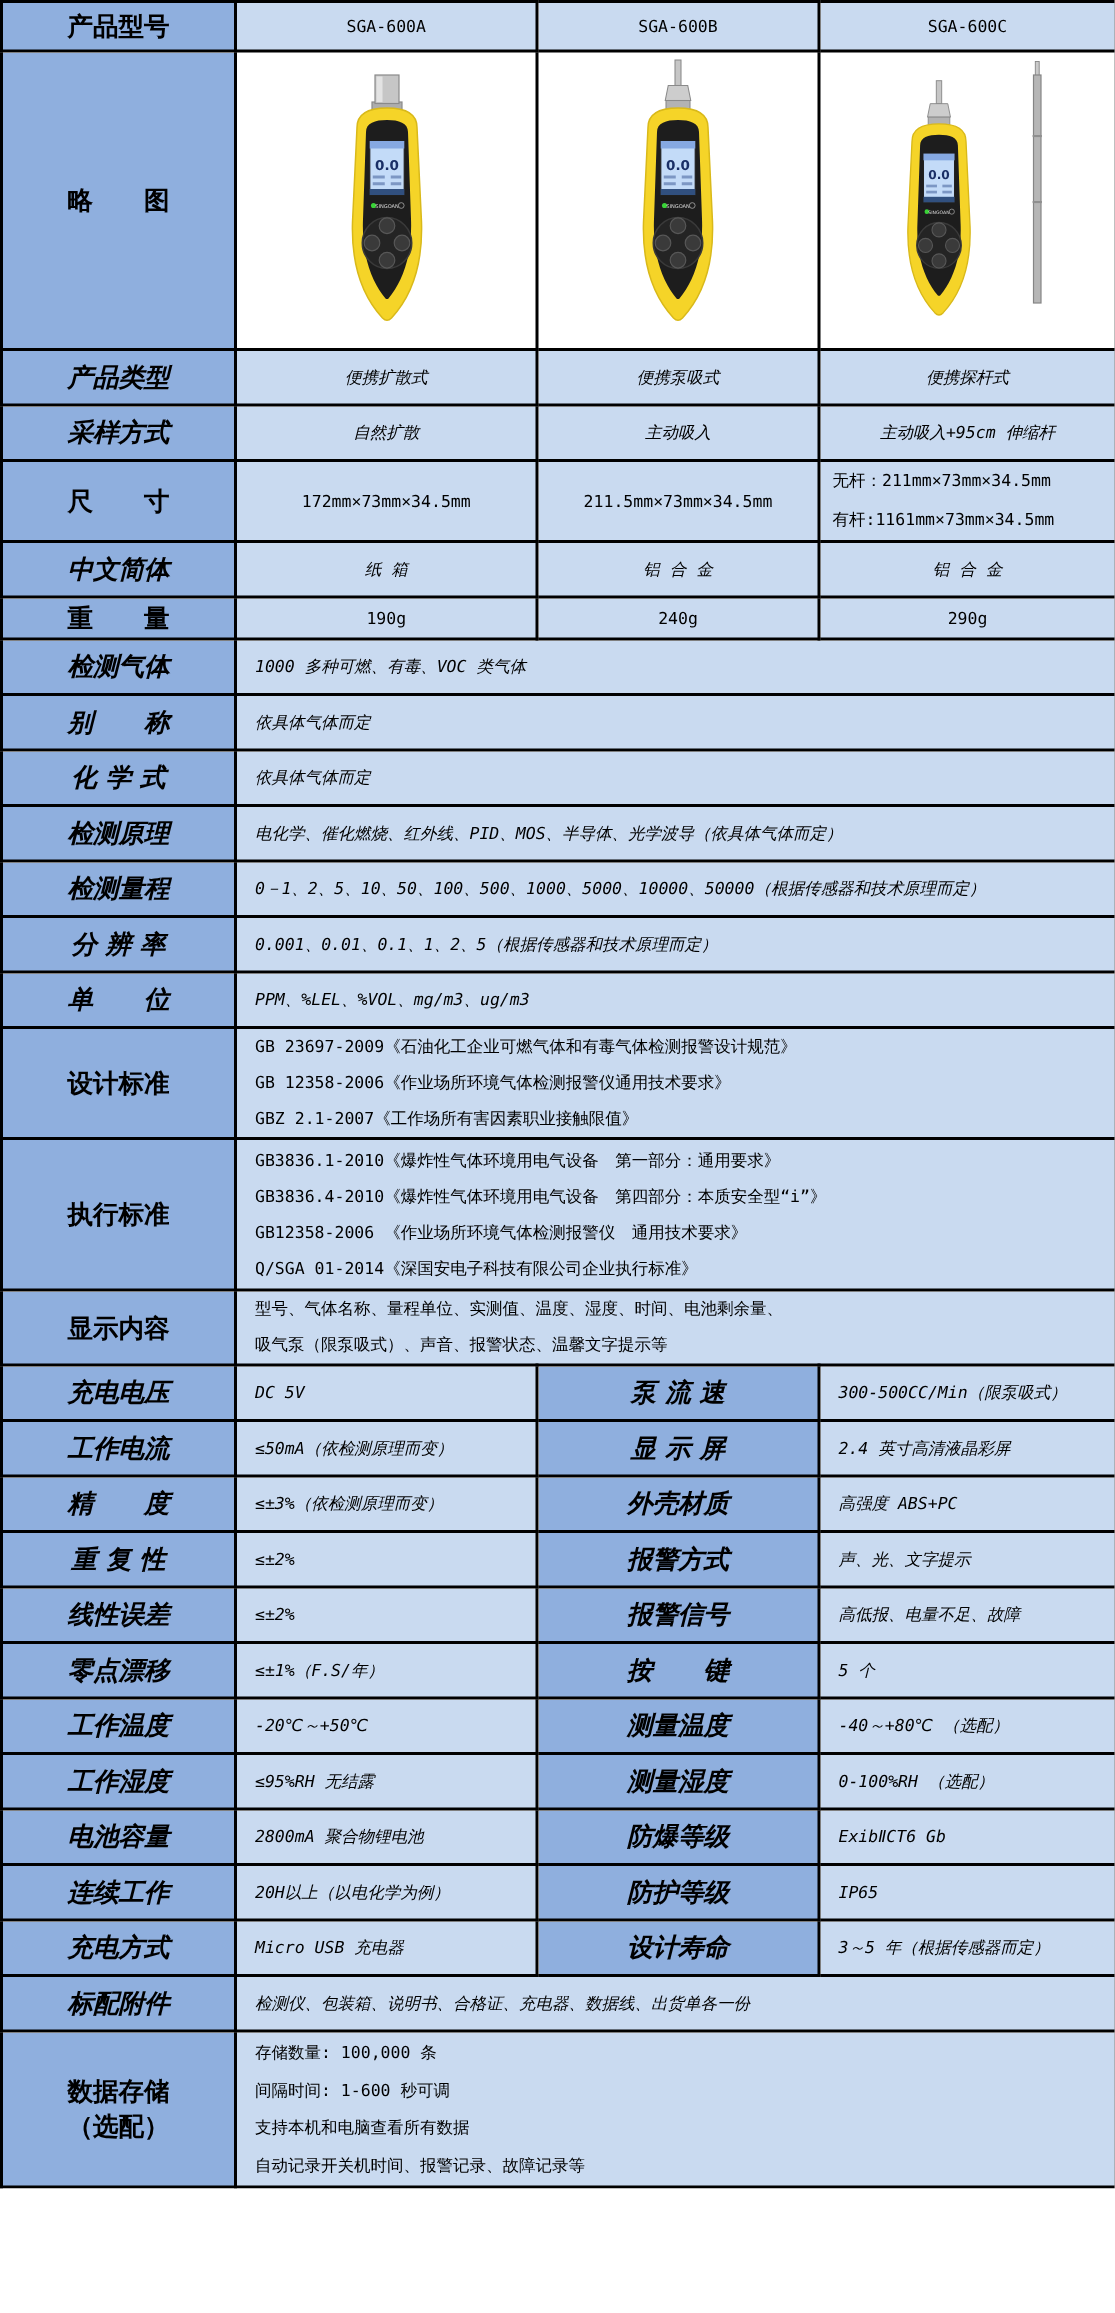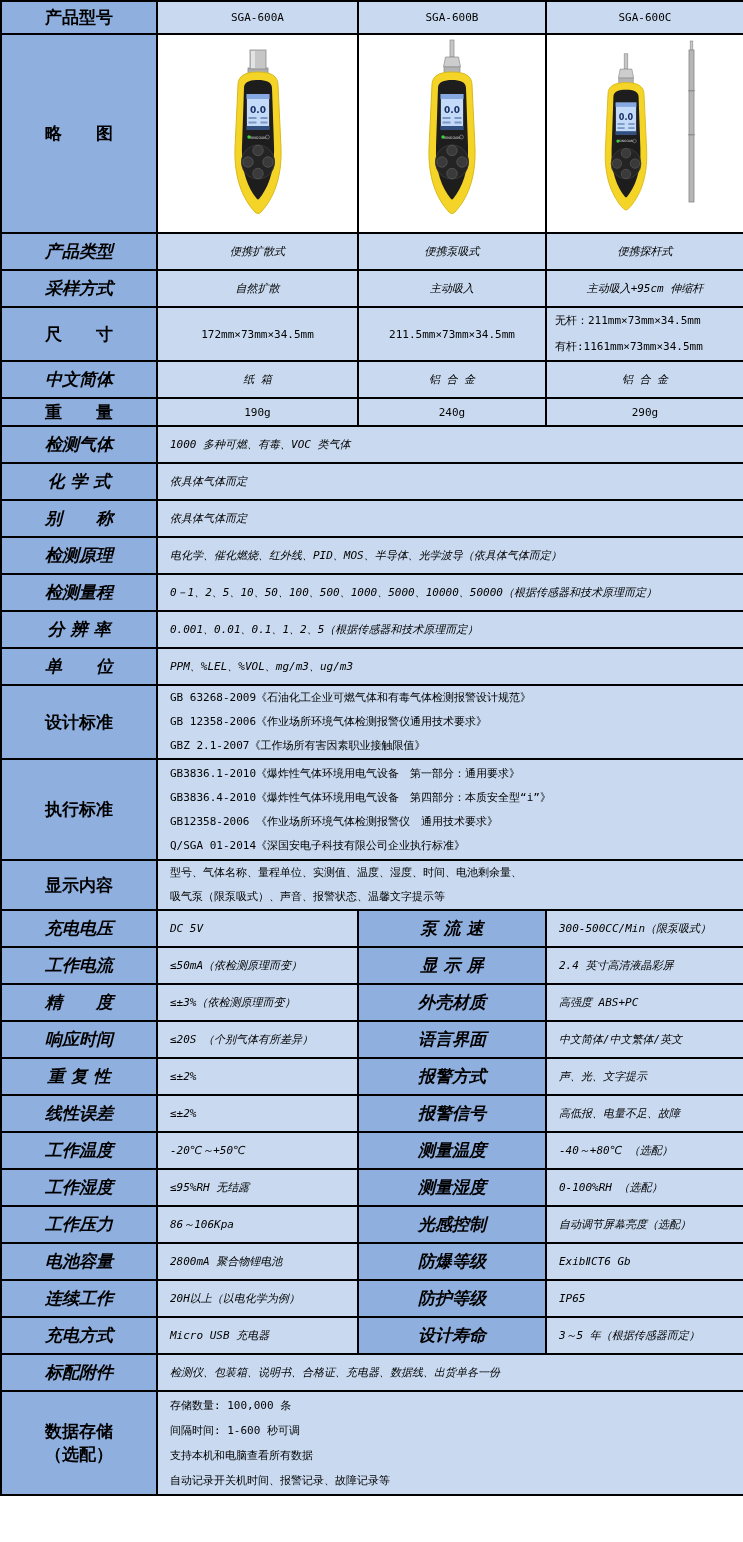--- a/index.html
+++ b/index.html
@@ -171,25 +171,25 @@
   <td class="val center">190g</td>
   <td class="val center">240g</td>
   <td class="val center">290g</td>
 </tr>
 
 <tr class="r-sm">
   <td class="lbl">检测气体</td>
   <td class="val left" colspan="3">1000 多种可燃、有毒、VOC 类气体</td>
 </tr>
 <tr class="r-sm">
+  <td class="lbl">别　　称</td>
+  <td class="val left" colspan="3">依具体气体而定</td>
+</tr>
+<tr class="r-sm">
   <td class="lbl">化 学 式</td>
-  <td class="val left" colspan="3">依具体气体而定</td>
-</tr>
-<tr class="r-sm">
-  <td class="lbl">别　　称</td>
   <td class="val left" colspan="3">依具体气体而定</td>
 </tr>
 <tr class="r-sm">
   <td class="lbl">检测原理</td>
   <td class="val left" colspan="3">电化学、催化燃烧、红外线、PID、MOS、半导体、光学波导（依具体气体而定）</td>
 </tr>
 <tr class="r-sm">
   <td class="lbl">检测量程</td>
   <td class="val left" colspan="3">0－1、2、5、10、50、100、500、1000、5000、10000、50000（根据传感器和技术原理而定）</td>
 </tr>
@@ -198,21 +198,21 @@
   <td class="val left" colspan="3">0.001、0.01、0.1、1、2、5（根据传感器和技术原理而定）</td>
 </tr>
 <tr class="r-sm">
   <td class="lbl">单　　位</td>
   <td class="val left" colspan="3">PPM、%LEL、%VOL、mg/m3、ug/m3</td>
 </tr>
 
 <tr class="r-design">
   <td class="lbl">设计标准</td>
   <td class="val left" colspan="3">
-    <div class="line">GB 63268-2009《石油化工企业可燃气体和有毒气体检测报警设计规范》</div>
+    <div class="line">GB 23697-2009《石油化工企业可燃气体和有毒气体检测报警设计规范》</div>
     <div class="line">GB 12358-2006《作业场所环境气体检测报警仪通用技术要求》</div>
     <div class="line">GBZ 2.1-2007《工作场所有害因素职业接触限值》</div>
   </td>
 </tr>
 
 <tr class="r-exec">
   <td class="lbl">执行标准</td>
   <td class="val left" colspan="3">
     <div class="line">GB3836.1-2010《爆炸性气体环境用电气设备　第一部分：通用要求》</div>
     <div class="line">GB3836.4-2010《爆炸性气体环境用电气设备　第四部分：本质安全型“i”》</div>
@@ -241,54 +241,48 @@
   <td class="lbl">显 示 屏</td>
   <td class="val left">2.4 英寸高清液晶彩屏</td>
 </tr>
 <tr class="r-sm">
   <td class="lbl">精　　度</td>
   <td class="val left">≤±3%（依检测原理而变）</td>
   <td class="lbl">外壳材质</td>
   <td class="val left">高强度 ABS+PC</td>
 </tr>
 <tr class="r-sm">
-  <td class="lbl">响应时间</td>
-  <td class="val left">≤20S （个别气体有所差异）</td>
-  <td class="lbl">语言界面</td>
-  <td class="val left">中文简体/中文繁体/英文</td>
-</tr>
-<tr class="r-sm">
   <td class="lbl">重 复 性</td>
   <td class="val left">≤±2%</td>
   <td class="lbl">报警方式</td>
   <td class="val left">声、光、文字提示</td>
 </tr>
 <tr class="r-sm">
   <td class="lbl">线性误差</td>
   <td class="val left">≤±2%</td>
   <td class="lbl">报警信号</td>
   <td class="val left">高低报、电量不足、故障</td>
 </tr>
 <tr class="r-sm">
+  <td class="lbl">零点漂移</td>
+  <td class="val left">≤±1%（F.S/年）</td>
+  <td class="lbl">按　　键</td>
+  <td class="val left">5 个</td>
+</tr>
+<tr class="r-sm">
   <td class="lbl">工作温度</td>
   <td class="val left">-20℃～+50℃</td>
   <td class="lbl">测量温度</td>
   <td class="val left">-40～+80℃ （选配）</td>
 </tr>
 <tr class="r-sm">
   <td class="lbl">工作湿度</td>
   <td class="val left">≤95%RH 无结露</td>
   <td class="lbl">测量湿度</td>
   <td class="val left">0-100%RH （选配）</td>
-</tr>
-<tr class="r-sm">
-  <td class="lbl">工作压力</td>
-  <td class="val left">86～106Kpa</td>
-  <td class="lbl">光感控制</td>
-  <td class="val left">自动调节屏幕亮度（选配）</td>
 </tr>
 <tr class="r-sm">
   <td class="lbl">电池容量</td>
   <td class="val left">2800mA 聚合物锂电池</td>
   <td class="lbl">防爆等级</td>
   <td class="val left">ExibⅡCT6 Gb</td>
 </tr>
 <tr class="r-sm">
   <td class="lbl">连续工作</td>
   <td class="val left">20H以上（以电化学为例）</td>

